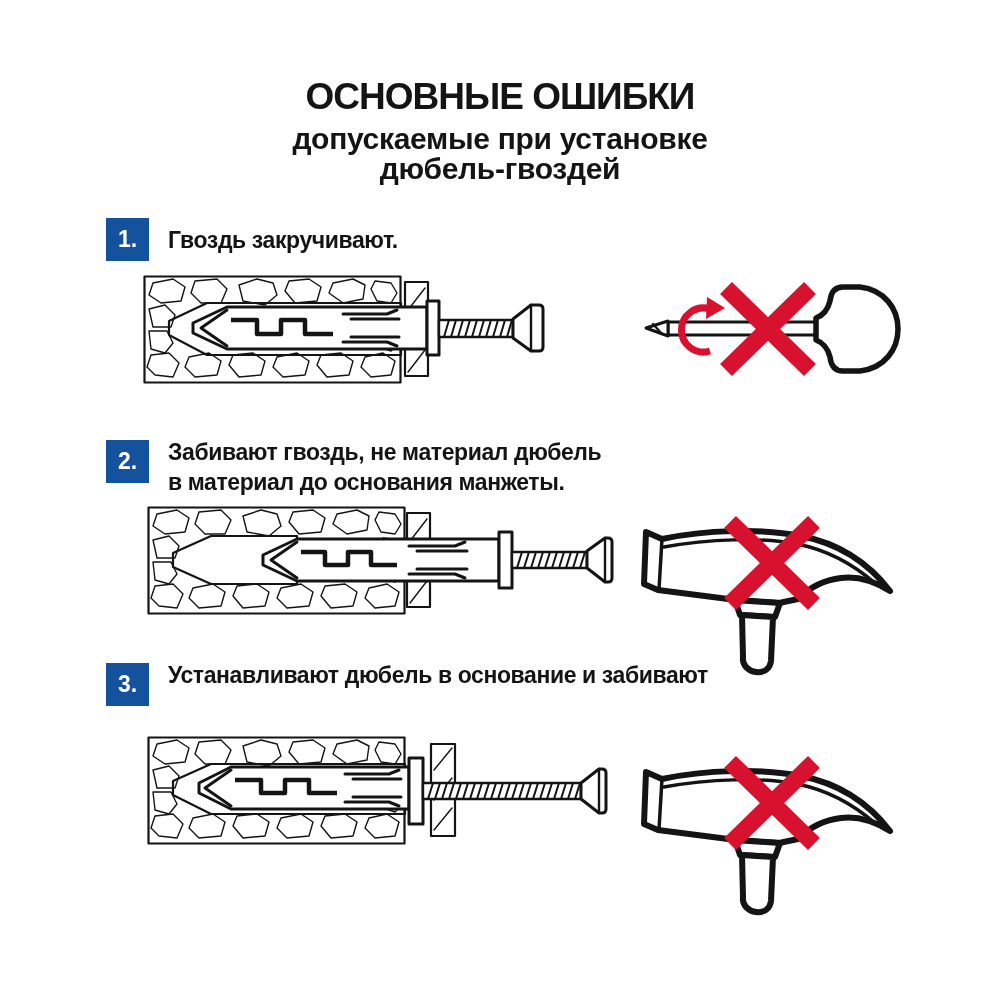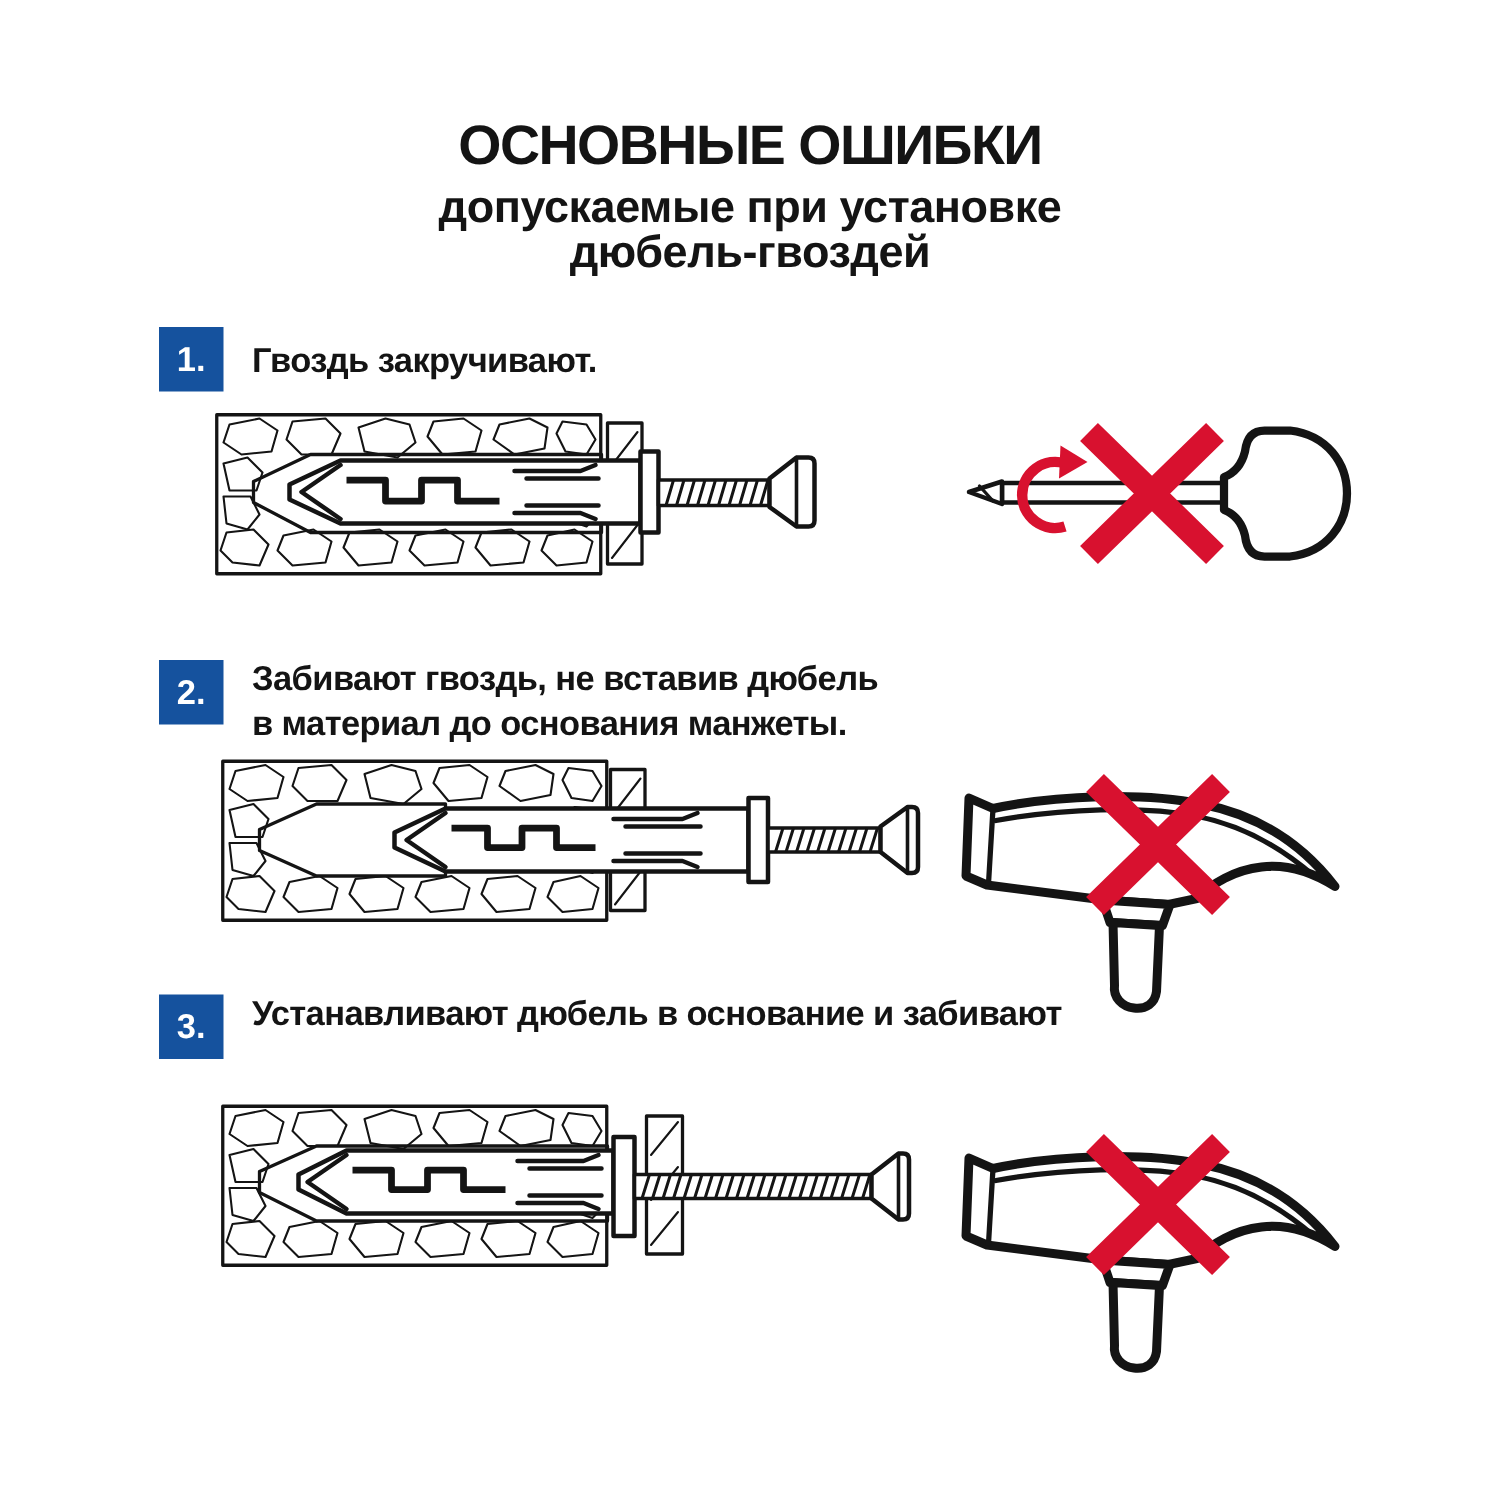--- a/index.html
+++ b/index.html
@@ -129,21 +129,21 @@
       <path class="red-stroke" stroke-width="7" d="M70,31 A22,22 0 1 0 70,73"></path>
       <polygon class="red-fill" points="67,19 85,30 66,41"></polygon>
     </g>
     <use href="#redx" transform="translate(86,10)"></use>
   </svg>
 
   <div class="badge" style="top:440px">
     <span>2.</span>
   </div>
   <div class="rowtext" style="top:437px">
-    <div>Забивают гвоздь, не вставив дюбель</div>
+    <div>Забивают гвоздь, не материал дюбель</div>
     <div>в материал до основания манжеты.</div>
   </div>
 
   <svg class="illus" style="left:147px;top:506px" width="470" height="114" viewBox="0 0 470 114">
     <use href="#wallblock"></use>
     <use href="#strip" transform="translate(260,7)"></use>
     <path class="ln w22" fill="#fff" d="M64,30 L150,30 L150,78 L64,78 L26,61 L26,47 Z"></path>
     <g>
       <path class="ln w3 fw" d="M150,33 L352,33 L352,75 L150,75 L116,59 L116,49 Z"></path>
       <path class="ln w3" d="M150,36 L124,54 L150,72"></path>

